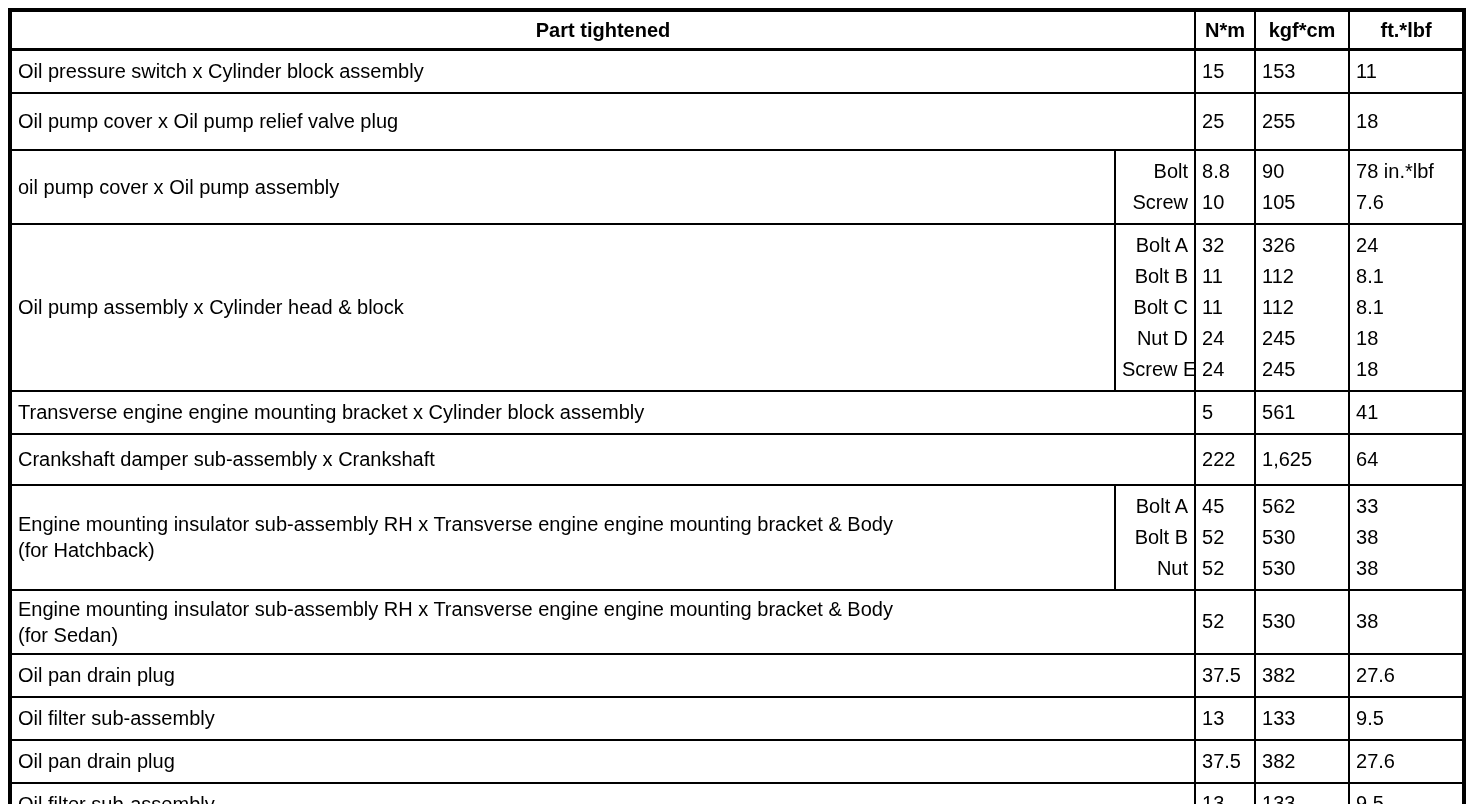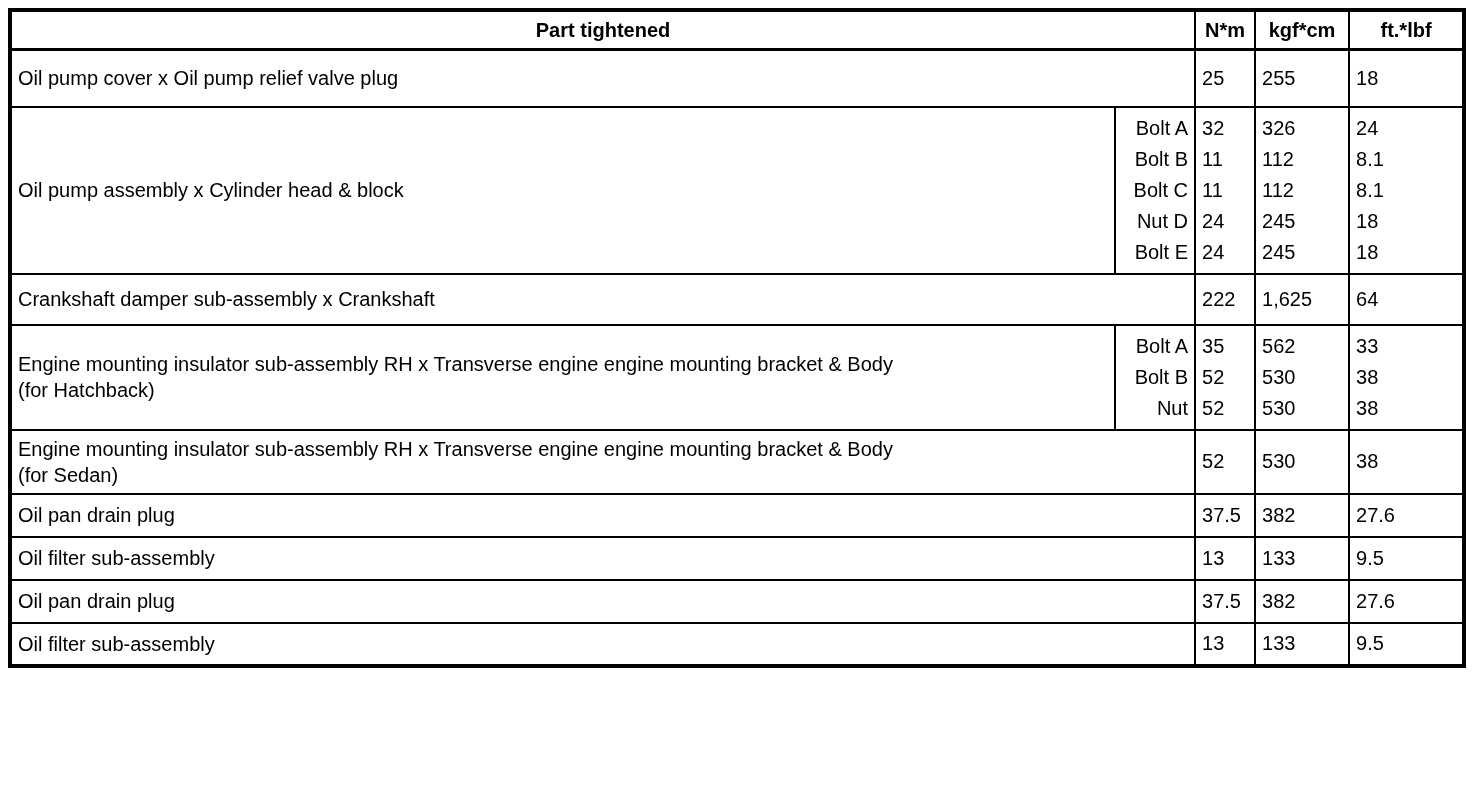--- a/index.html
+++ b/index.html
@@ -83,40 +83,71 @@
     </colgroup>
     <thead>
       <tr>
         <th colspan="2">Part tightened</th>
         <th>N*m</th>
         <th>kgf*cm</th>
         <th>ft.*lbf</th>
       </tr>
     </thead>
     <tbody id="table-body">
+        <tr style="height: 43px;">
+          <td class="part-cell" colspan="2">Oil pressure switch x Cylinder block assembly</td>
+          <td class="val-cell">
+            <div class="entry-line">15</div>
+          </td>
+          <td class="val-cell">
+            <div class="entry-line">153</div>
+          </td>
+          <td class="val-cell">
+            <div class="entry-line">11</div>
+          </td>
+        </tr>
         <tr style="height: 57px;">
           <td class="part-cell" colspan="2">Oil pump cover x Oil pump relief valve plug</td>
           <td class="val-cell">
             <div class="entry-line">25</div>
           </td>
           <td class="val-cell">
             <div class="entry-line">255</div>
           </td>
           <td class="val-cell">
             <div class="entry-line">18</div>
+          </td>
+        </tr>
+        <tr style="height: 74px;">
+          <td class="part-cell">oil pump cover x Oil pump assembly</td>
+          <td class="sub-cell">
+            <div class="entry-line">Bolt</div>
+            <div class="entry-line">Screw</div>
+          </td>
+          <td class="val-cell">
+            <div class="entry-line">8.8</div>
+            <div class="entry-line">10</div>
+          </td>
+          <td class="val-cell">
+            <div class="entry-line">90</div>
+            <div class="entry-line">105</div>
+          </td>
+          <td class="val-cell">
+            <div class="entry-line">78 in.*lbf</div>
+            <div class="entry-line">7.6</div>
           </td>
         </tr>
         <tr style="height: 167px;">
           <td class="part-cell">Oil pump assembly x Cylinder head &amp; block</td>
           <td class="sub-cell">
             <div class="entry-line">Bolt A</div>
             <div class="entry-line">Bolt B</div>
             <div class="entry-line">Bolt C</div>
             <div class="entry-line">Nut D</div>
-            <div class="entry-line">Bolt E</div>
+            <div class="entry-line">Screw E</div>
           </td>
           <td class="val-cell">
             <div class="entry-line">32</div>
             <div class="entry-line">11</div>
             <div class="entry-line">11</div>
             <div class="entry-line">24</div>
             <div class="entry-line">24</div>
           </td>
           <td class="val-cell">
             <div class="entry-line">326</div>
@@ -124,20 +155,32 @@
             <div class="entry-line">112</div>
             <div class="entry-line">245</div>
             <div class="entry-line">245</div>
           </td>
           <td class="val-cell">
             <div class="entry-line">24</div>
             <div class="entry-line">8.1</div>
             <div class="entry-line">8.1</div>
             <div class="entry-line">18</div>
             <div class="entry-line">18</div>
+          </td>
+        </tr>
+        <tr style="height: 43px;">
+          <td class="part-cell" colspan="2">Transverse engine engine mounting bracket x Cylinder block assembly</td>
+          <td class="val-cell">
+            <div class="entry-line">5</div>
+          </td>
+          <td class="val-cell">
+            <div class="entry-line">561</div>
+          </td>
+          <td class="val-cell">
+            <div class="entry-line">41</div>
           </td>
         </tr>
         <tr style="height: 51px;">
           <td class="part-cell" colspan="2">Crankshaft damper sub-assembly x Crankshaft</td>
           <td class="val-cell">
             <div class="entry-line">222</div>
           </td>
           <td class="val-cell">
             <div class="entry-line">1,625</div>
           </td>
@@ -147,21 +190,21 @@
         </tr>
         <tr style="height: 105px;">
           <td class="part-cell">Engine mounting insulator sub-assembly RH x Transverse engine engine mounting bracket &amp; Body
 (for Hatchback)</td>
           <td class="sub-cell">
             <div class="entry-line">Bolt A</div>
             <div class="entry-line">Bolt B</div>
             <div class="entry-line">Nut</div>
           </td>
           <td class="val-cell">
-            <div class="entry-line">35</div>
+            <div class="entry-line">45</div>
             <div class="entry-line">52</div>
             <div class="entry-line">52</div>
           </td>
           <td class="val-cell">
             <div class="entry-line">562</div>
             <div class="entry-line">530</div>
             <div class="entry-line">530</div>
           </td>
           <td class="val-cell">
             <div class="entry-line">33</div>

